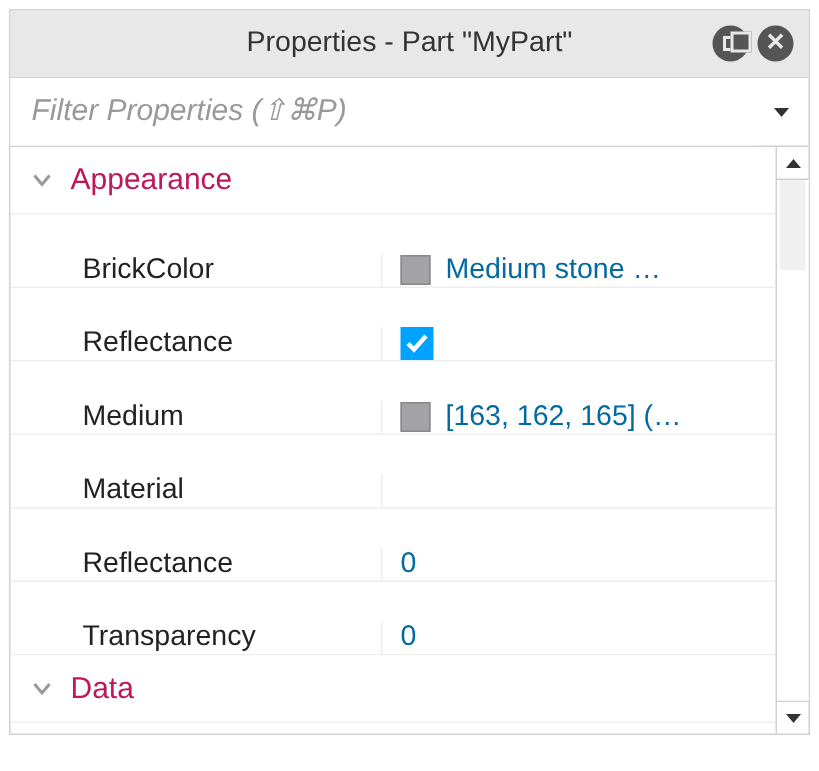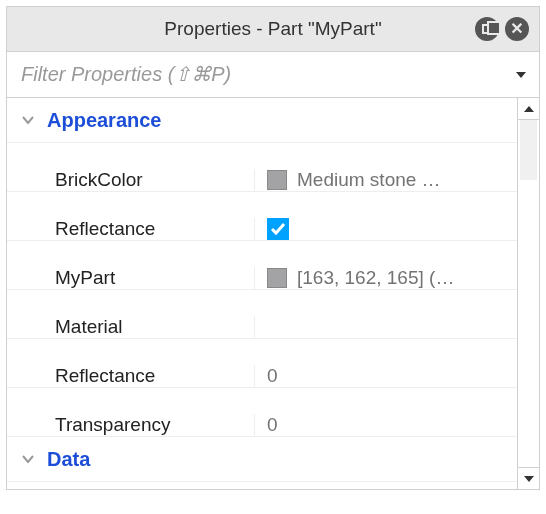--- a/index.html
+++ b/index.html
@@ -19,24 +19,24 @@
 .filter-dropdown svg { fill: #333; }
 .content-area { display: flex; border-top: 1px solid #d0d0d0; height: 392px; }
 .prop-list { flex: 1; overflow: hidden; }
 .scrollbar { width: 22px; border-left: 1px solid #d0d0d0; display: flex; flex-direction: column; }
 .scroll-btn { height: 22px; display: flex; align-items: center; justify-content: center; border-bottom: 1px solid #d0d0d0; cursor: pointer; }
 .scroll-btn:last-child { border-bottom: none; border-top: 1px solid #d0d0d0; }
 .scroll-track { flex: 1; background: #fff; position: relative; }
 .scroll-thumb { position: absolute; top: 0; left: 2px; right: 2px; height: 60px; background: #f0f0f0; }
 .section-header { height: 45px; display: flex; align-items: center; padding: 0 14px; gap: 12px; background: #fff; border-bottom: 1px solid #eee; cursor: pointer; }
 .section-chevron svg { stroke: #999; fill: none; stroke-width: 2; }
-.section-title { font-weight: bold; font-size: 20px; color: #1d4ed8; }
+.section-title { font-weight: normal; font-size: 20px; color: #be185d; }
 .prop-row { height: 49px; display: flex; border-bottom: 1px solid #eee; align-items: flex-end; }
 .prop-name { width: 248px; padding-left: 48px; display: flex; align-items: center; font-size: 19px; color: #222; border-right: 1px solid #eee; }
-.prop-value { flex: 1; display: flex; align-items: center; padding: 0 12px; gap: 10px; font-size: 19px; color: #737373; overflow: hidden; white-space: nowrap; }
+.prop-value { flex: 1; display: flex; align-items: center; padding: 0 12px; gap: 10px; font-size: 19px; color: #0369a1; overflow: hidden; white-space: nowrap; }
 .color-swatch { width: 20px; height: 20px; background: #a3a2a5; border: 1px solid #888; flex-shrink: 0; }
 .checkbox { width: 22px; height: 22px; background: #00a2ff; display: flex; align-items: center; justify-content: center; cursor: pointer; }
 .checkbox svg { stroke: #fff; fill: none; stroke-width: 3; }
 .value-text { overflow: hidden; text-overflow: ellipsis; }
 </style>
 </head>
 <body>
 
 <div class="panel">
 
@@ -86,21 +86,21 @@
         <div class="prop-value">
           <span class="checkbox">
             <svg width="16" height="14">
                 <path d="M2 7 L6 11 L14 2"></path>
               </svg>
           </span>
         </div>
       </div>
 
       <div class="prop-row">
-        <div class="prop-name">MyPart</div>
+        <div class="prop-name">Medium</div>
         <div class="prop-value">
           <span class="color-swatch"></span>
           <span class="value-text">[163, 162, 165] (…</span>
         </div>
       </div>
 
       <div class="prop-row">
         <div class="prop-name">Material</div>
       </div>
 

